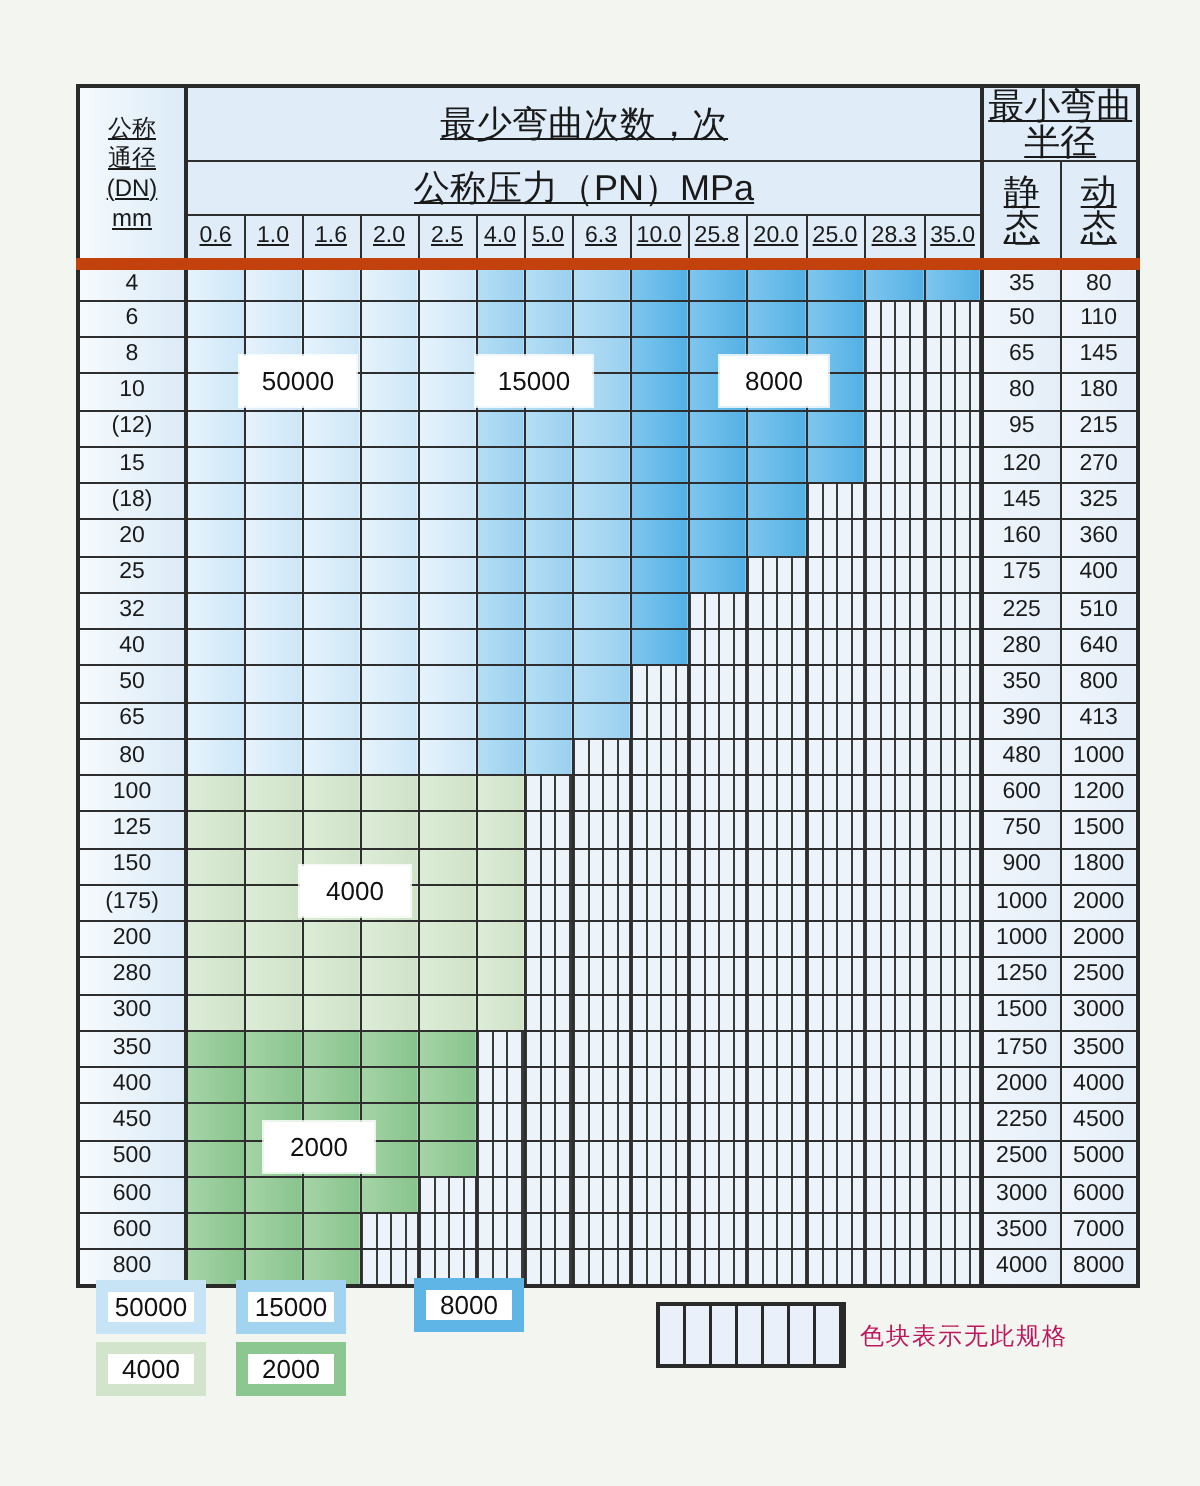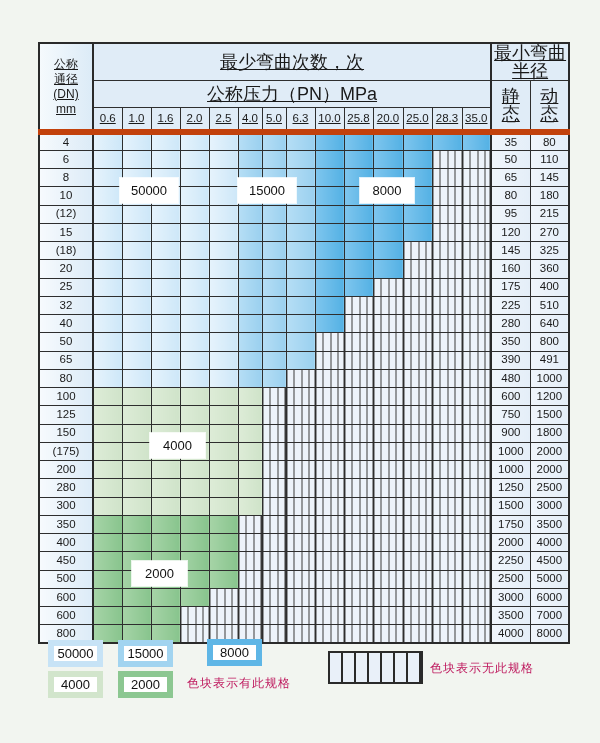--- a/index.html
+++ b/index.html
@@ -348,21 +348,21 @@
             <td class="z15"></td>
             <td class="z15"></td>
             <td class="z15"></td>
             <td class="nospec"></td>
             <td class="nospec"></td>
             <td class="nospec"></td>
             <td class="nospec"></td>
             <td class="nospec"></td>
             <td class="nospec"></td>
             <td class="val vs">390</td>
-            <td class="val">491</td>
+            <td class="val">413</td>
           </tr>
           <tr>
             <td class="dn">80</td>
             <td class="z50"></td>
             <td class="z50"></td>
             <td class="z50"></td>
             <td class="z50"></td>
             <td class="z50"></td>
             <td class="z15"></td>
             <td class="z15"></td>
@@ -650,16 +650,15 @@
     <div class="ov ov3">8000</div>
     <div class="ov ov4">4000</div>
     <div class="ov ov5">2000</div>
   </div>
 
   <div class="sw" style="left: 48px; top: 640px; border: 6px solid rgb(199, 227, 246);">50000</div>
   <div class="sw" style="left: 118px; top: 640px; border: 6px solid rgb(162, 212, 240);">15000</div>
   <div class="sw" style="left: 207px; top: 639px; border: 6px solid rgb(95, 182, 230);">8000</div>
   <div class="sw" style="left: 48px; top: 671px; border: 6px solid rgb(210, 229, 204);">4000</div>
   <div class="sw" style="left: 118px; top: 671px; border: 6px solid rgb(140, 199, 145);">2000</div>
-  <div class="swText" style="left:187px;top:675px">色块表示有此规格</div>
   <div id="legendStripe"></div>
   <div class="swText" style="left:430px;top:660px">色块表示无此规格</div>
 </div>
 
 </body></html>

